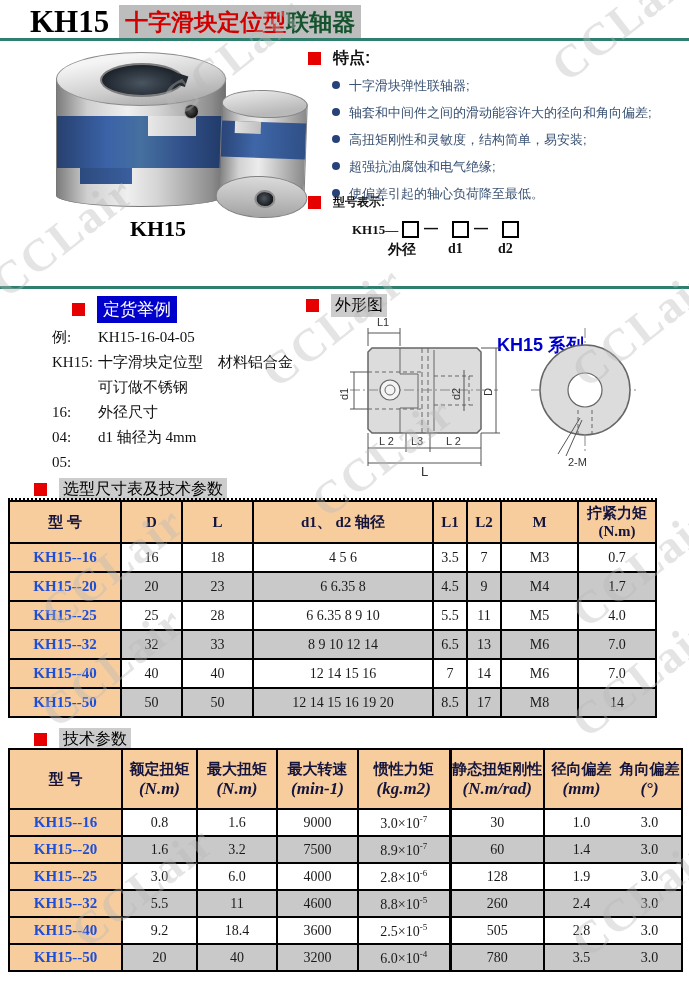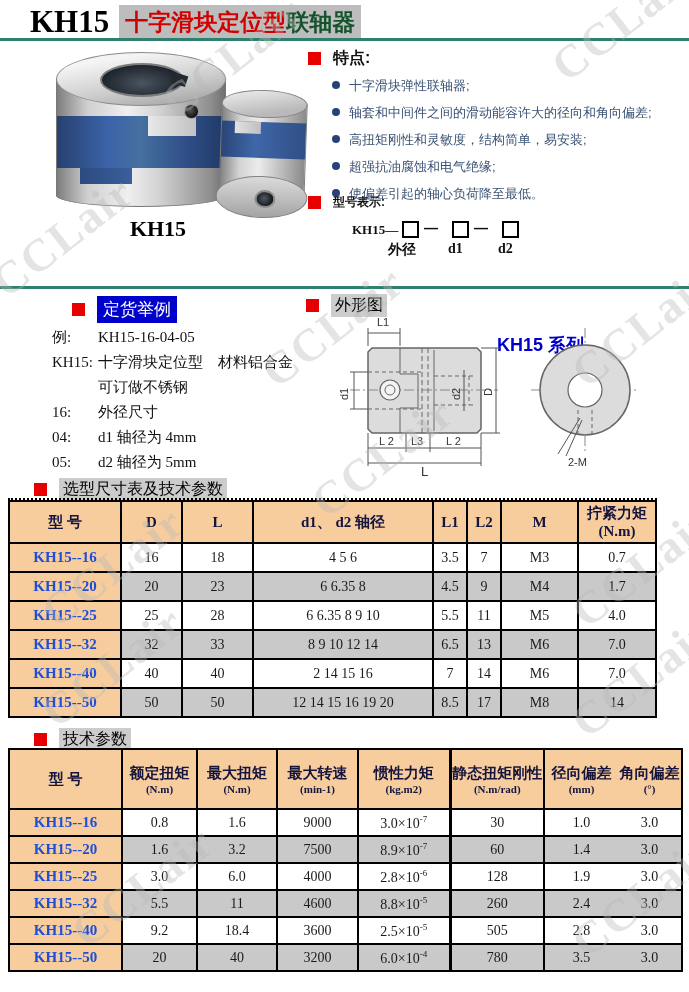--- a/index.html
+++ b/index.html
@@ -107,21 +107,21 @@
   td.model{background:#f7cd9e;color:#1d4ed8;font-weight:bold;font-size:15px;}
   #table1 th{height:40px;}
   #table1 td{height:27px;}
   #table2 th{height:58px;}
   #table2 td{height:25px;}
   #table1 tbody tr:nth-child(even) td:not(.model){background:#c9c9c9;}
   #table2 tbody tr:nth-child(even) td:not(.model){background:#c9c9c9;}
   #table2 th:nth-child(7),#table2 td:nth-child(7){border-right:none;}
   #table2 th:nth-child(8),#table2 td:nth-child(8){border-left:none;}
   #table2 th:nth-child(5),#table2 td:nth-child(5){border-right:3px solid #000;}
-  #table2 .hsub{font-size:11px;font-weight:bold;}
+  #table2 .hsub{font-size:17px;font-weight:bold;font-style:italic;}
   sup{font-size:9px;}
 </style>
 </head>
 <body>
 
 <span class="wm" style="left:150px;top:30px">CCLair</span>
 <span class="wm" style="left:540px;top:-6px">CCLair</span>
 <span class="wm" style="left:-20px;top:210px">CCLair</span>
 <span class="wm" style="left:250px;top:300px">CCLair</span>
 <span class="wm" style="left:560px;top:300px">CCLair</span>
@@ -234,21 +234,20 @@
   <div class="line">
       <span class="k">16:</span>
       <span class="v">外径尺寸</span>
     </div>
   <div class="line">
       <span class="k">04:</span>
       <span class="v">d1 轴径为 4mm</span>
     </div>
   <div class="line">
       <span class="k">05:</span>
-      <span class="v">d2 轴径为 5mm</span>
     </div>
 </div>
 
 <div class="sec-head outline-head">
   <span class="rsq"></span>
   <span class="txt graybg">外形图</span>
 </div>
 <div class="series">KH15 系列</div>
 
 <svg class="drawing" width="368" height="172" viewBox="0 0 368 172">
@@ -376,21 +375,21 @@
       <td>8 9 10 12 14</td>
       <td>6.5</td>
       <td>13</td>
       <td>M6</td>
       <td>7.0</td>
     </tr>
     <tr>
       <td class="model">KH15--40</td>
       <td>40</td>
       <td>40</td>
-      <td>2 14 15 16</td>
+      <td>12 14 15 16</td>
       <td>7</td>
       <td>14</td>
       <td>M6</td>
       <td>7.0</td>
     </tr>
     <tr>
       <td class="model">KH15--50</td>
       <td>50</td>
       <td>50</td>
       <td>12 14 15 16 19 20</td>

